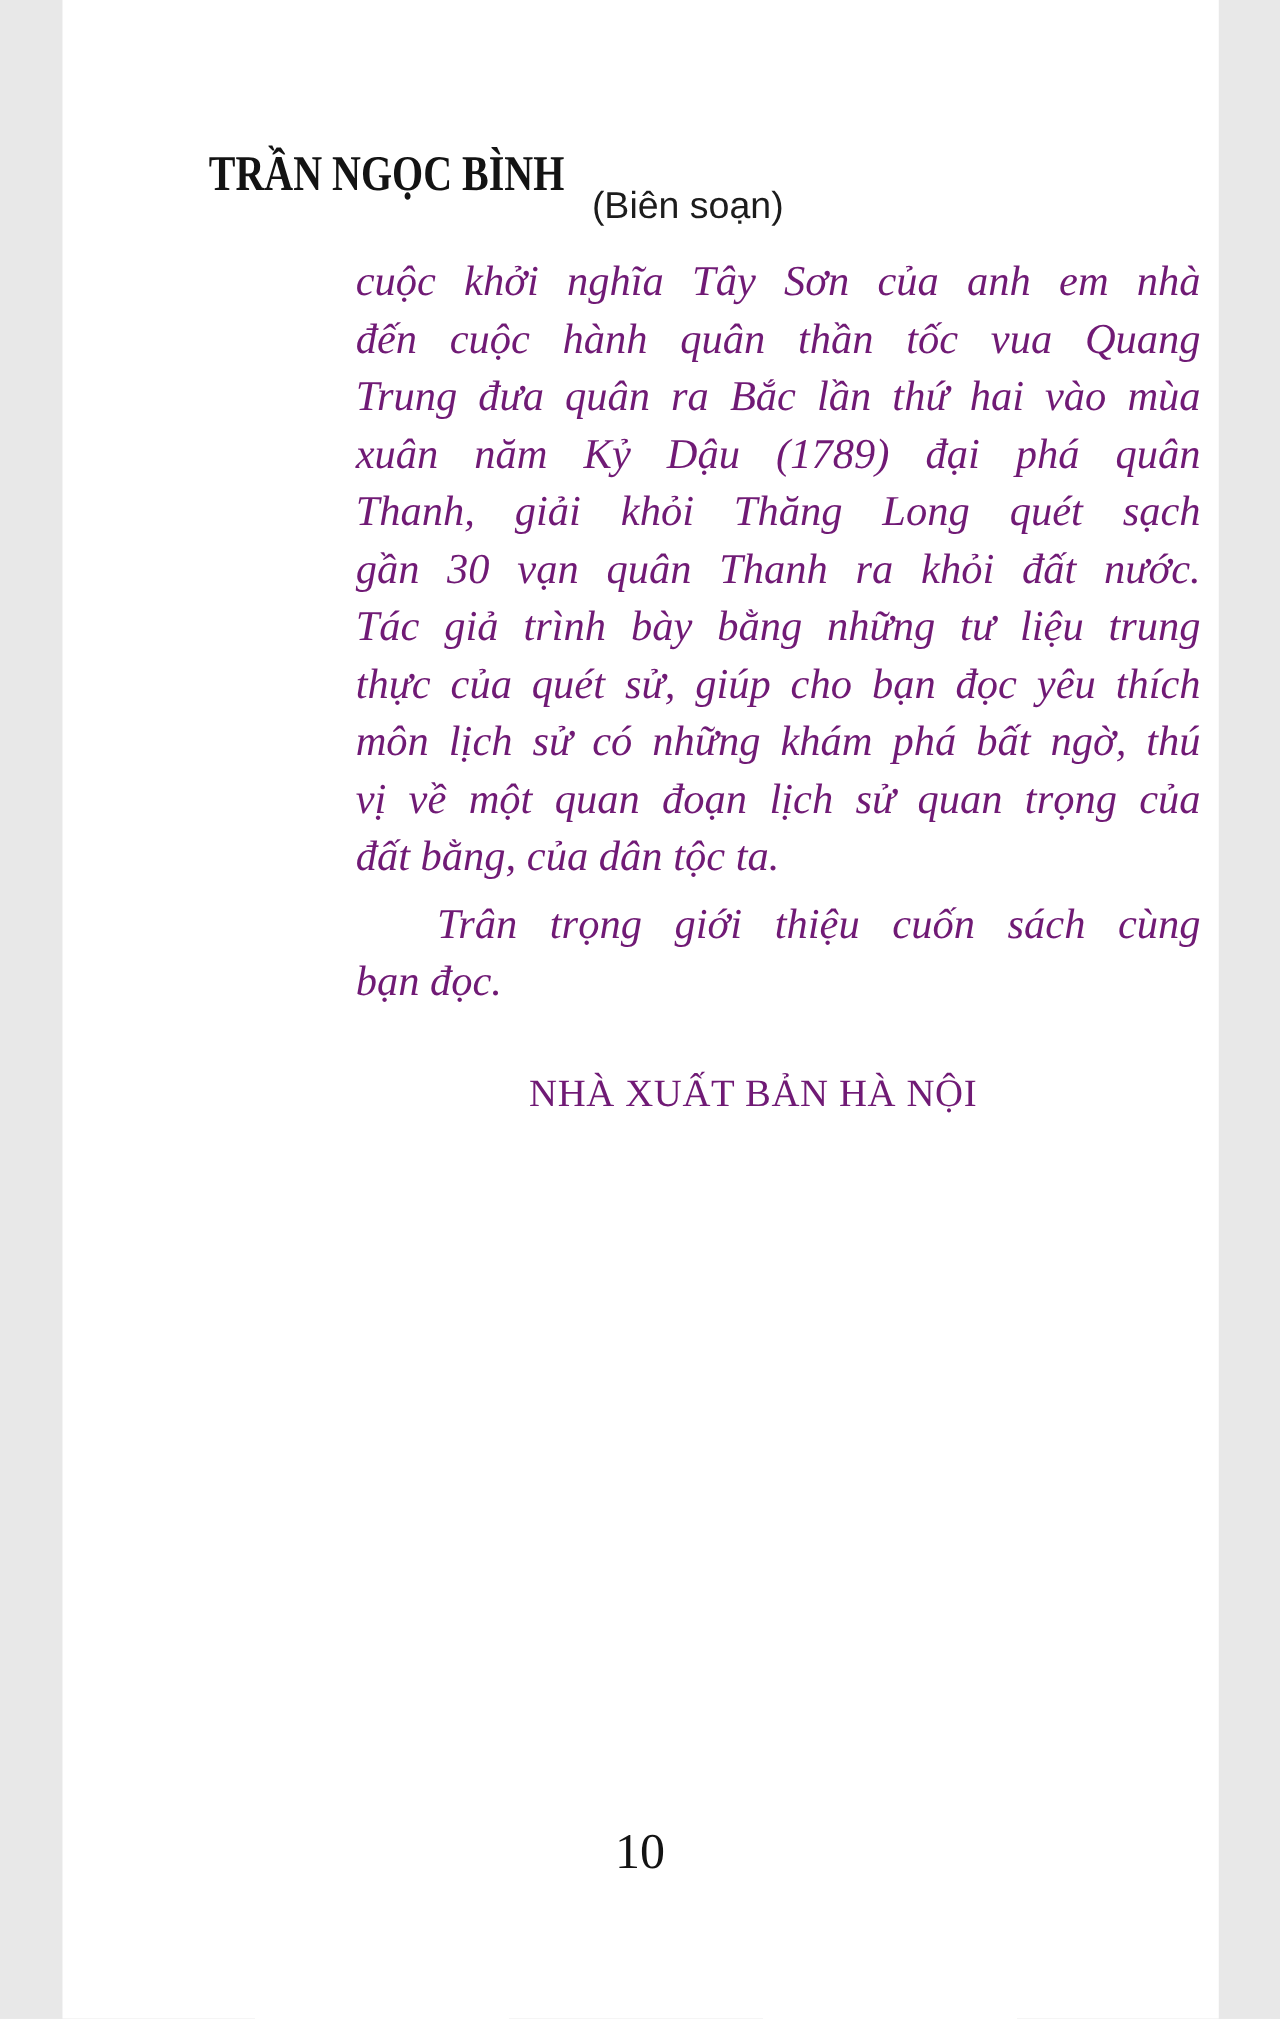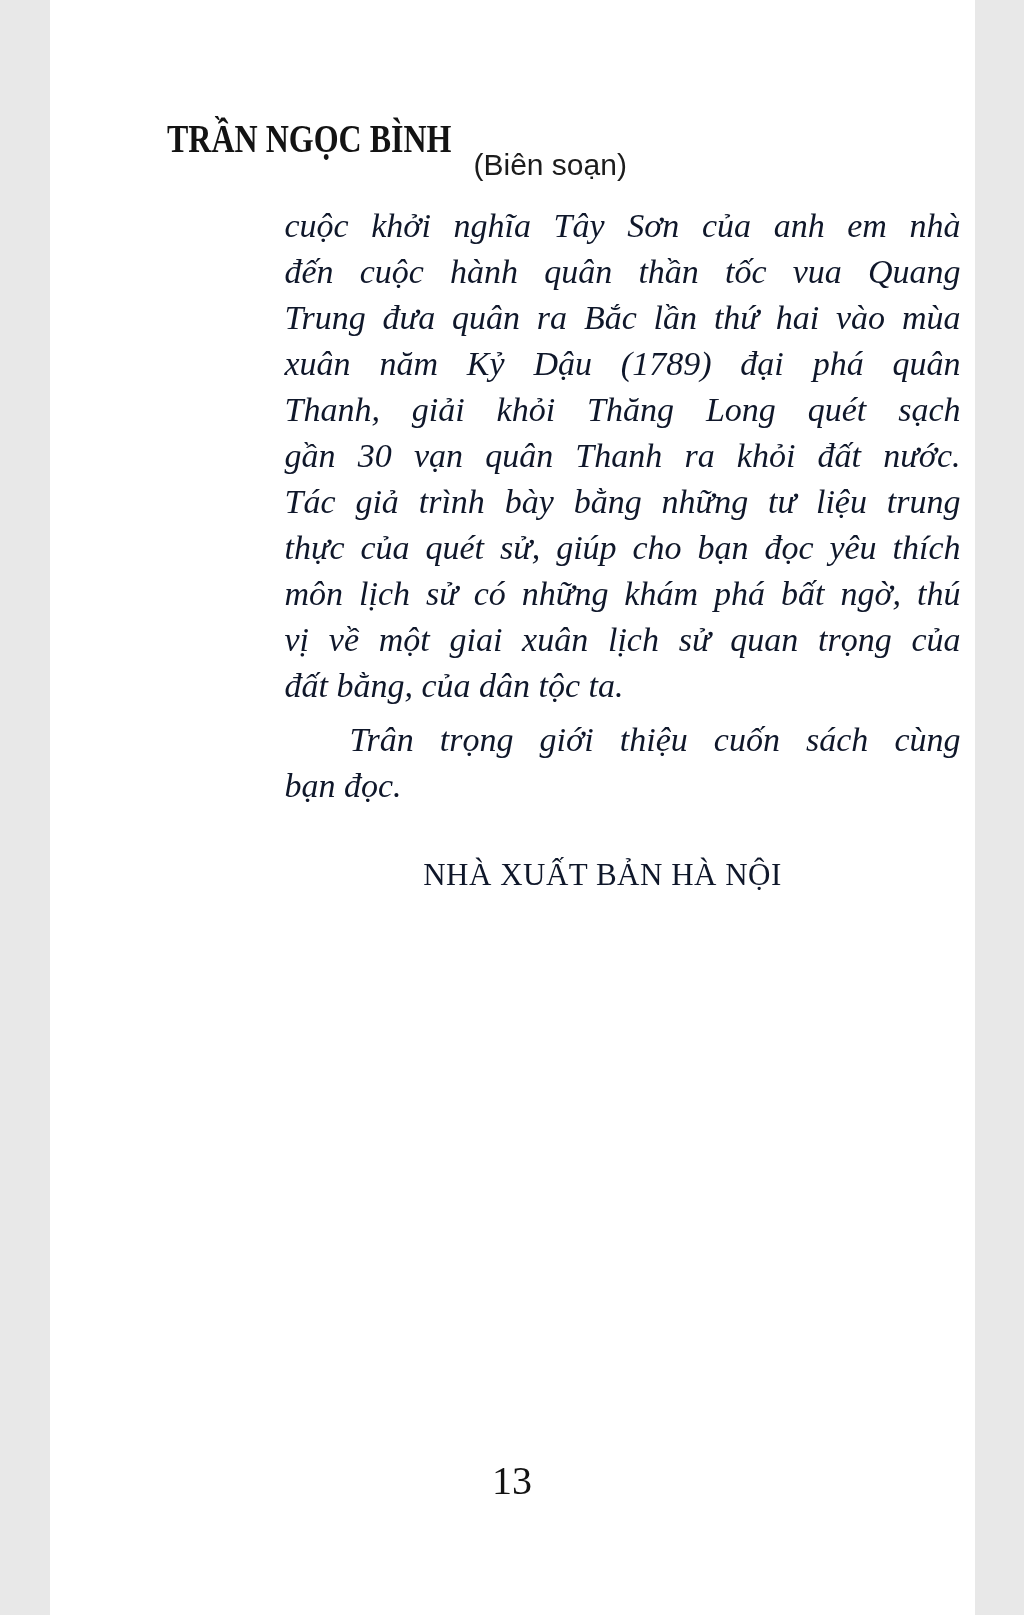--- a/index.html
+++ b/index.html
@@ -54,21 +54,21 @@
 
   
   .body-text {
     position: absolute;
     left: 235px;
     top: 203px;
     width: 676px;
     font-family: "Liberation Serif", serif;
     font-style: italic;
     font-size: 34px;
-    color: #0f172a;
+    color: #701a75;
   }
   .line {
     height: 46px;
     line-height: 46px;
     text-align: justify;
     text-align-last: justify;
   }
   .line.last {
     text-align: left;
     text-align-last: left;
@@ -121,29 +121,29 @@
     <div class="para para-1">
       <div class="line">cuộc khởi nghĩa Tây Sơn của anh em nhà</div>
       <div class="line">đến cuộc hành quân thần tốc vua Quang</div>
       <div class="line">Trung đưa quân ra Bắc lần thứ hai vào mùa</div>
       <div class="line">xuân năm Kỷ Dậu (1789) đại phá quân</div>
       <div class="line">Thanh, giải khỏi Thăng Long quét sạch</div>
       <div class="line">gần 30 vạn quân Thanh ra khỏi đất nước.</div>
       <div class="line">Tác giả trình bày bằng những tư liệu trung</div>
       <div class="line">thực của quét sử, giúp cho bạn đọc yêu thích</div>
       <div class="line">môn lịch sử có những khám phá bất ngờ, thú</div>
-      <div class="line">vị về một giai xuân lịch sử quan trọng của</div>
+      <div class="line">vị về một quan đoạn lịch sử quan trọng của</div>
       <div class="line last">đất bằng, của dân tộc ta.</div>
     </div>
 
     <div class="para para-2">
       <div class="line indent">Trân trọng giới thiệu cuốn sách cùng</div>
       <div class="line last">bạn đọc.</div>
     </div>
 
     <div class="publisher">NHÀ XUẤT BẢN HÀ NỘI</div>
   </div>
 
   <div class="page-footer">
-    <span class="page-number">13</span>
+    <span class="page-number">10</span>
   </div>
 
 </div>
 
 </body></html>

